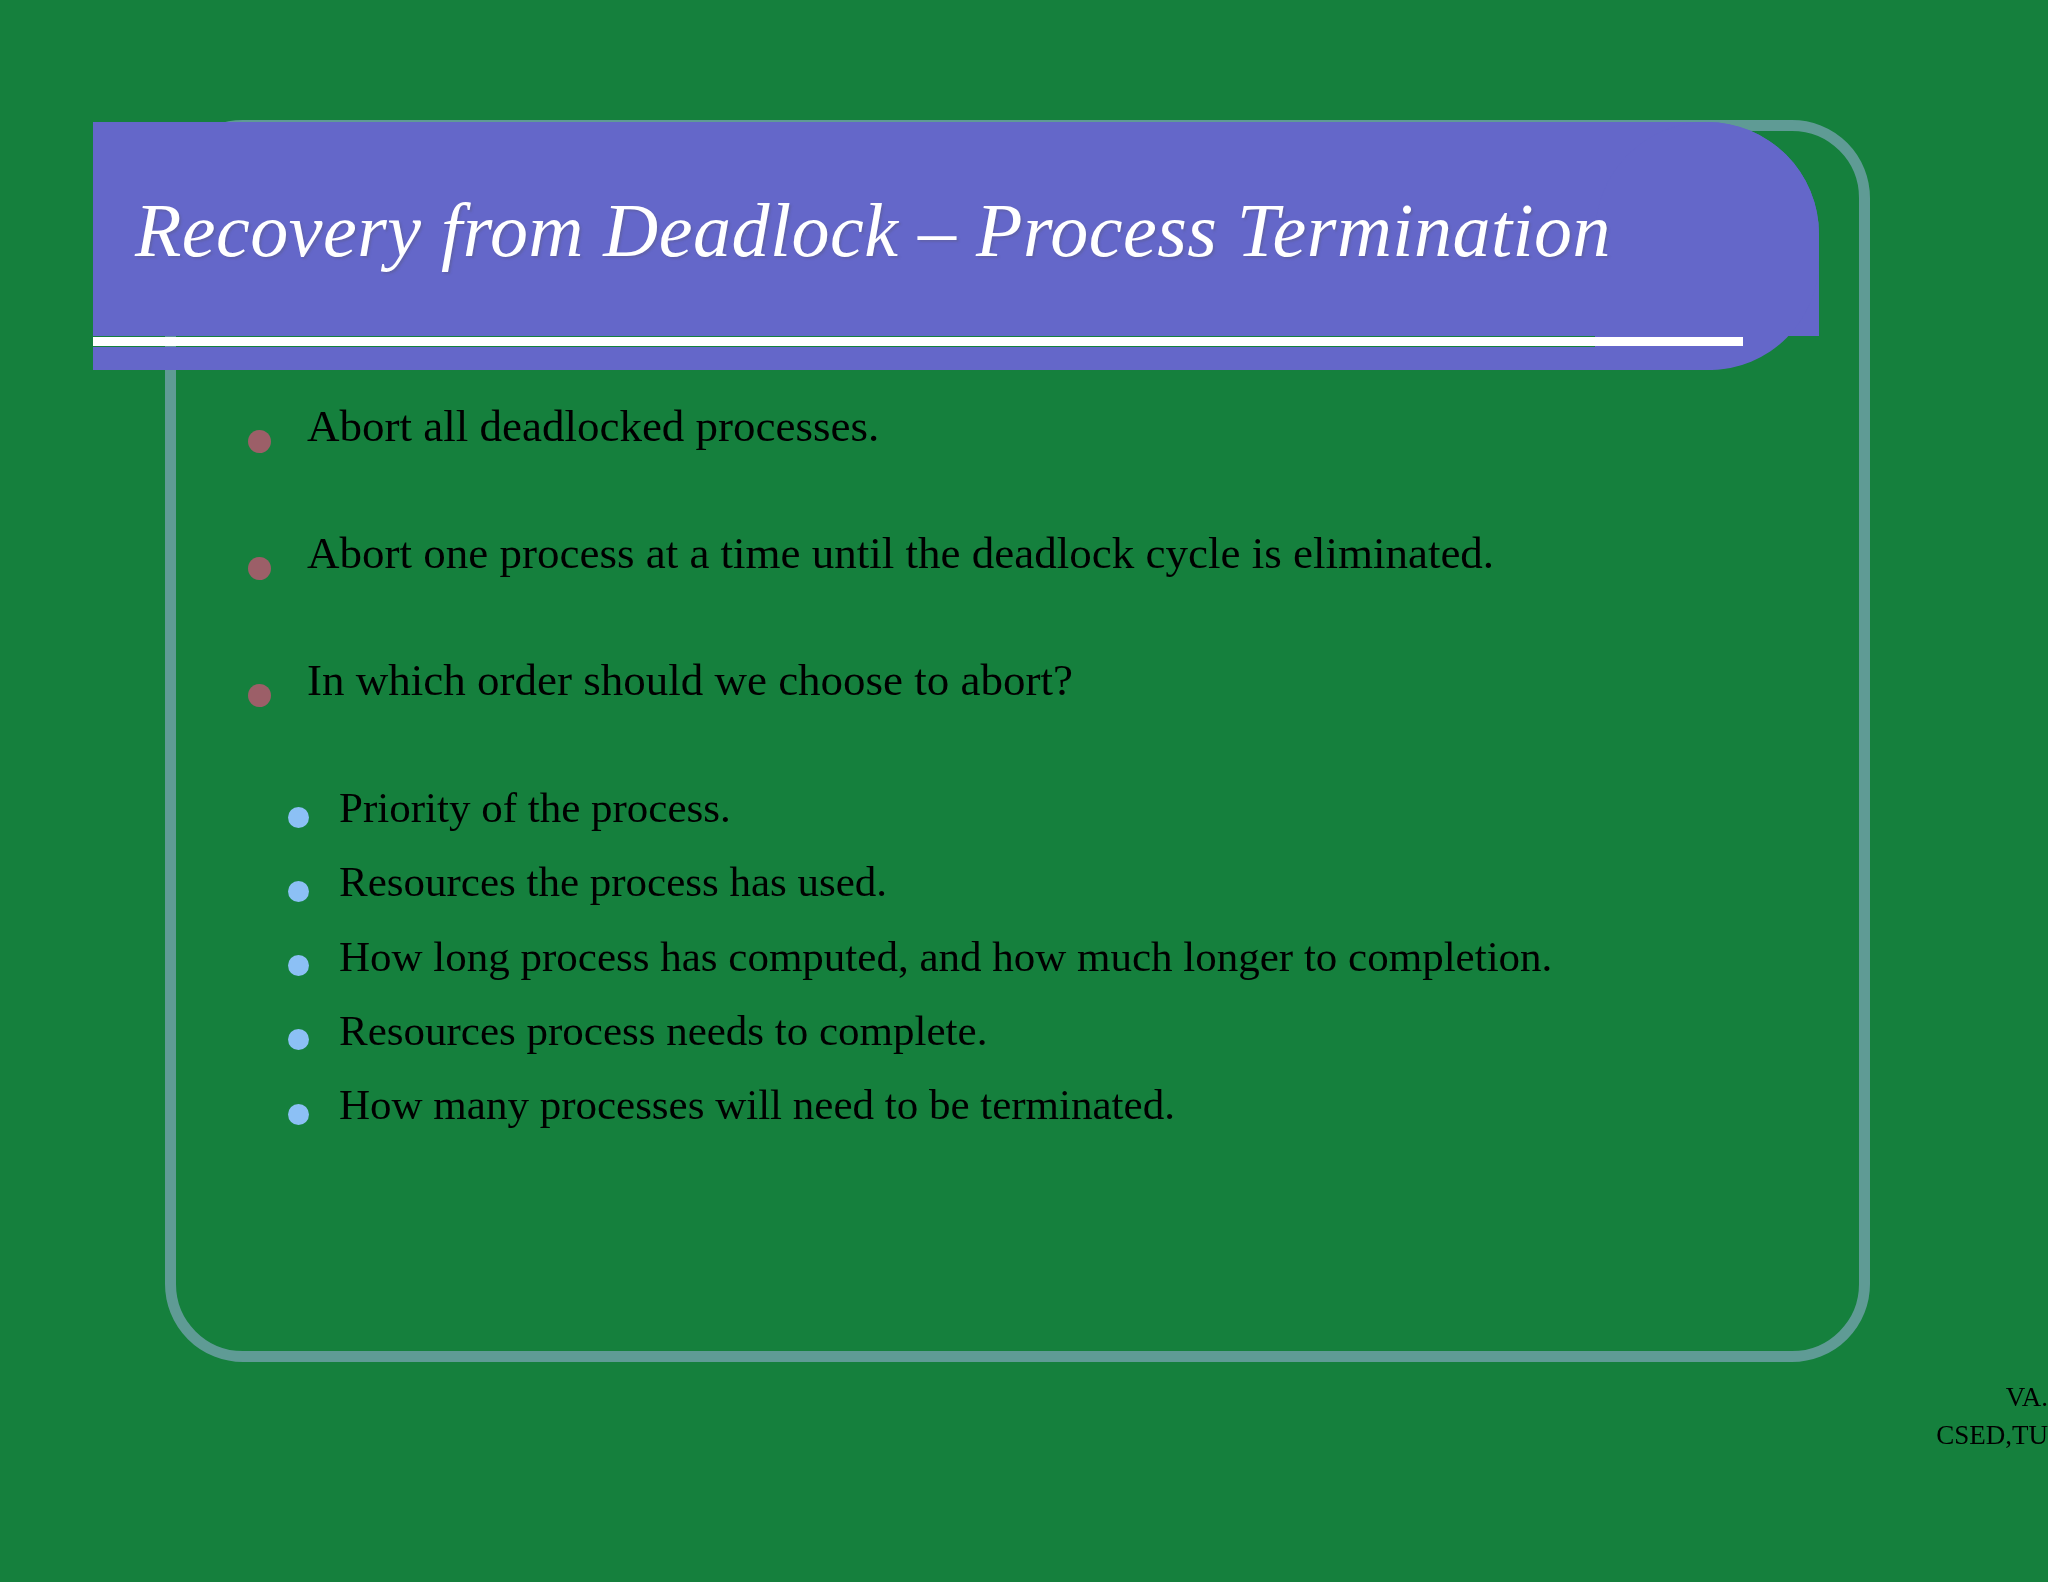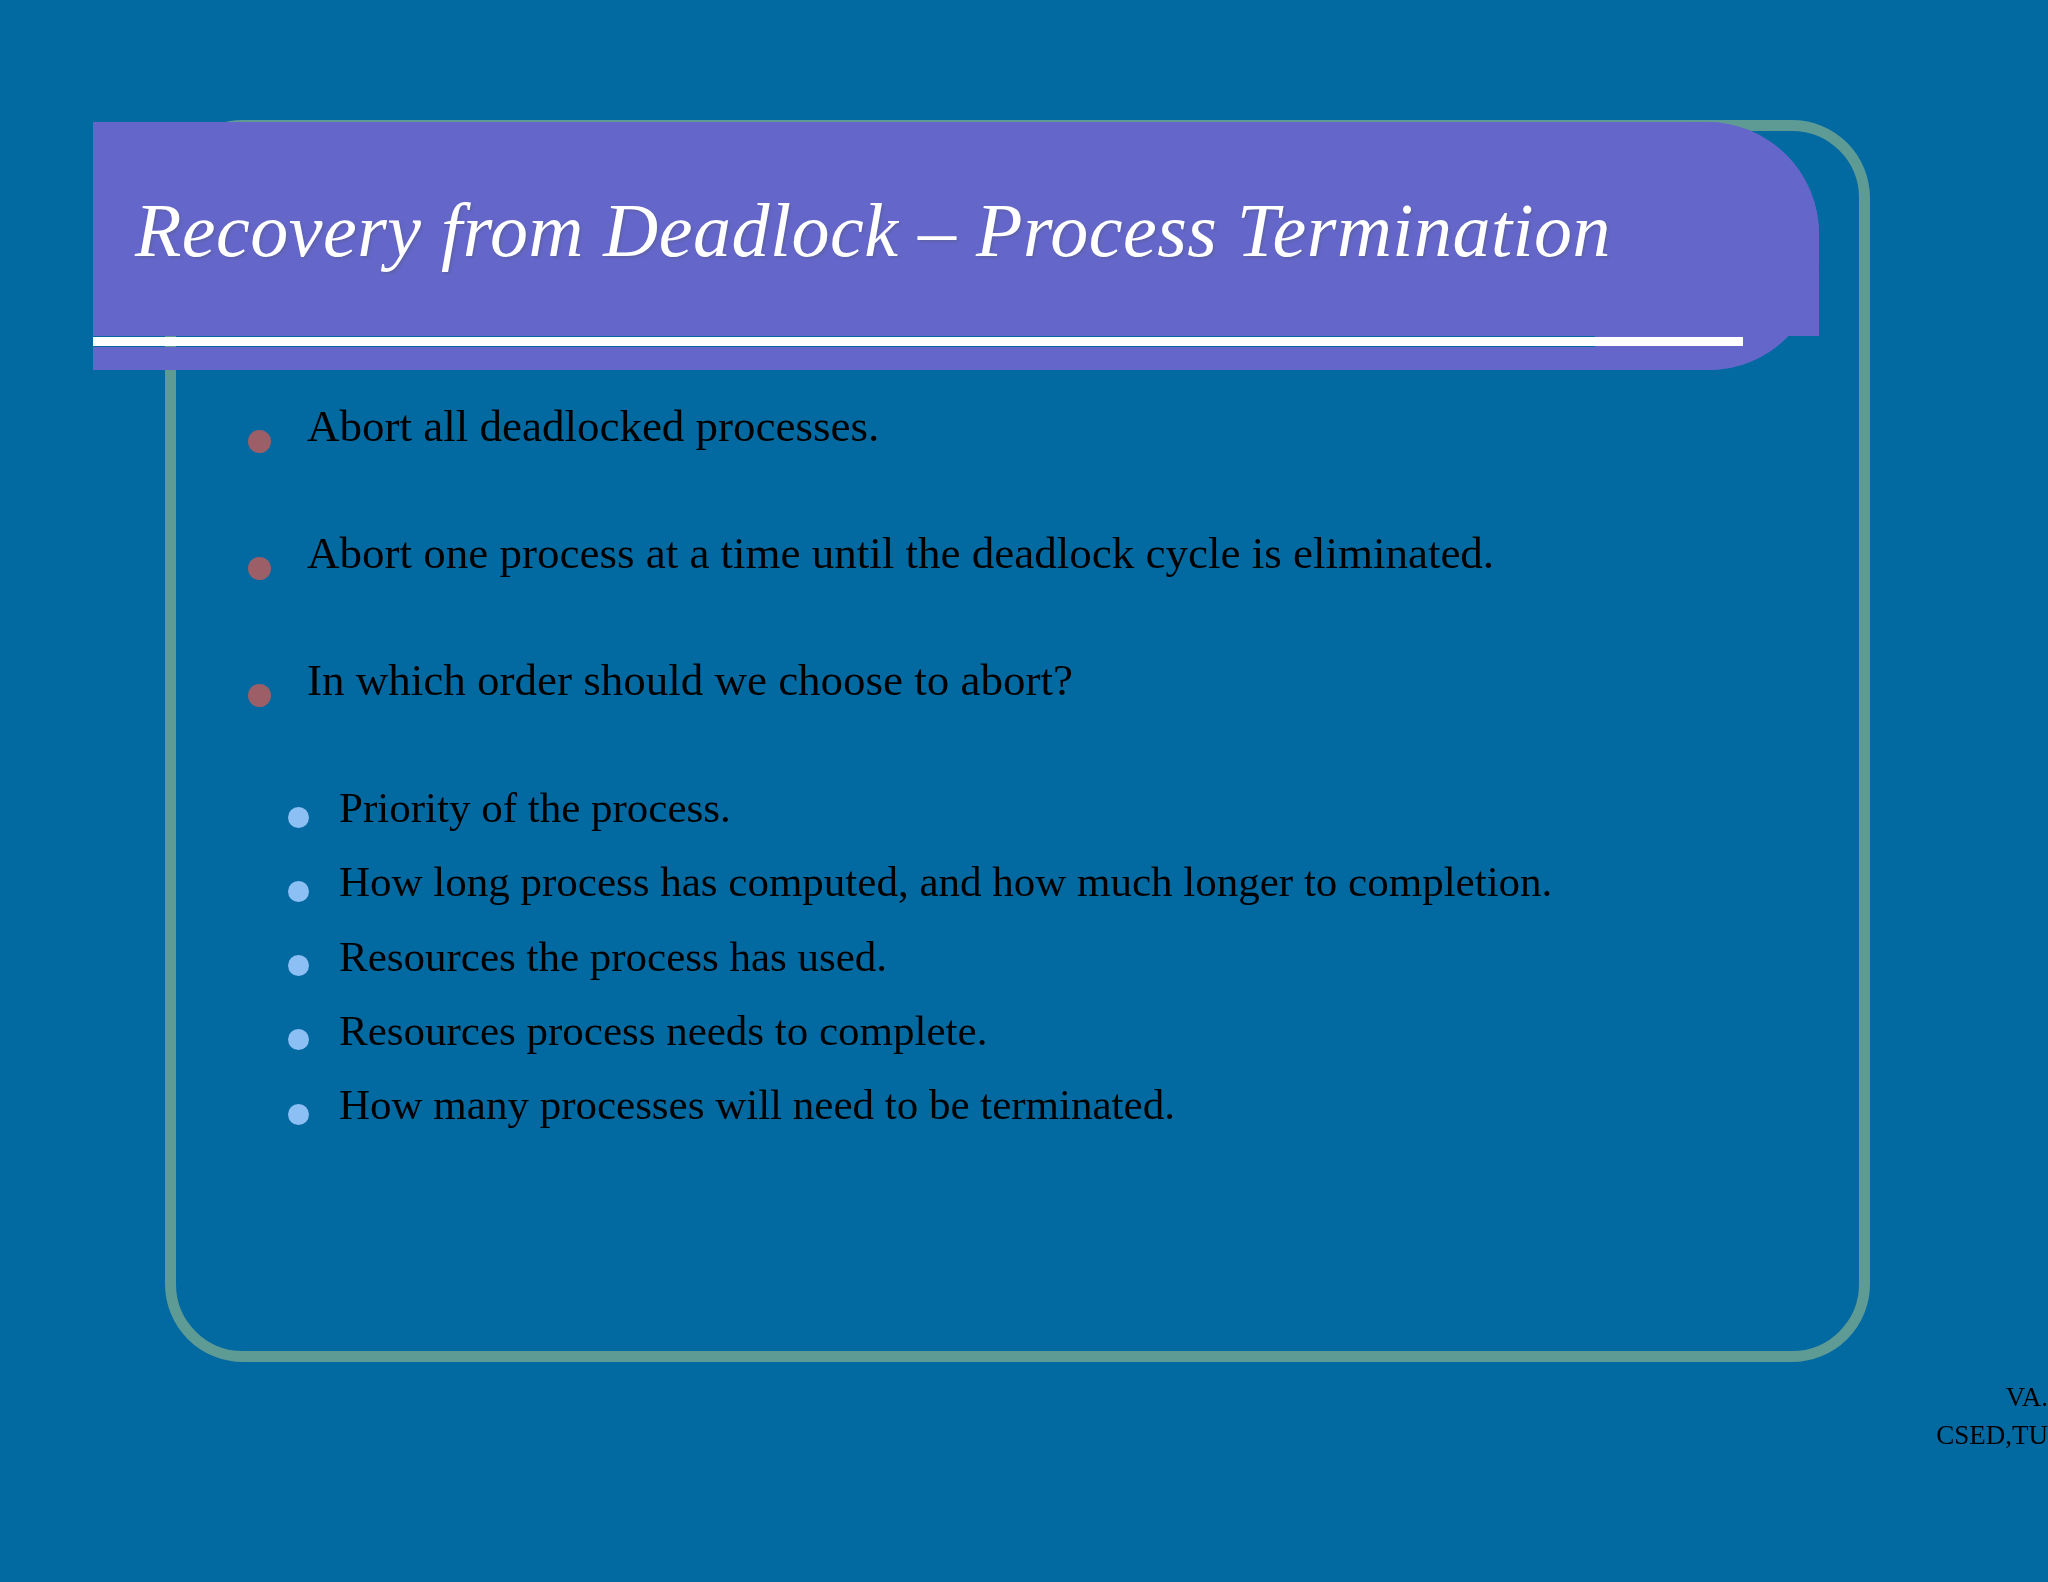--- a/index.html
+++ b/index.html
@@ -15,21 +15,21 @@
     font-family: "Liberation Serif", serif;
   }
 
   
   #slide {
     position: absolute;
     left: 0;
     top: 0;
     width: 2048px;
     height: 1582px;
-    background: #0369a1;
+    background: #15803d;
   }
 
   
   #content-frame {
     position: absolute;
     left: 165px;
     top: 120px;
     width: 1705px;
     height: 1242px;
     border: 11px solid #5f9b95;
@@ -218,26 +218,26 @@
 
     <div id="sublist">
 
       <div class="l2-item">
         <span class="l2-bullet"></span>
         <span class="l2-text">Priority of the process.</span>
       </div>
 
       <div class="l2-item">
         <span class="l2-bullet"></span>
+        <span class="l2-text">Resources the process has used.</span>
+      </div>
+
+      <div class="l2-item">
+        <span class="l2-bullet"></span>
         <span class="l2-text">How long process has computed, and how much longer to completion.</span>
-      </div>
-
-      <div class="l2-item">
-        <span class="l2-bullet"></span>
-        <span class="l2-text">Resources the process has used.</span>
       </div>
 
       <div class="l2-item">
         <span class="l2-bullet"></span>
         <span class="l2-text">Resources process needs to complete.</span>
       </div>
 
       <div class="l2-item">
         <span class="l2-bullet"></span>
         <span class="l2-text">How many processes will need to be terminated.</span>

